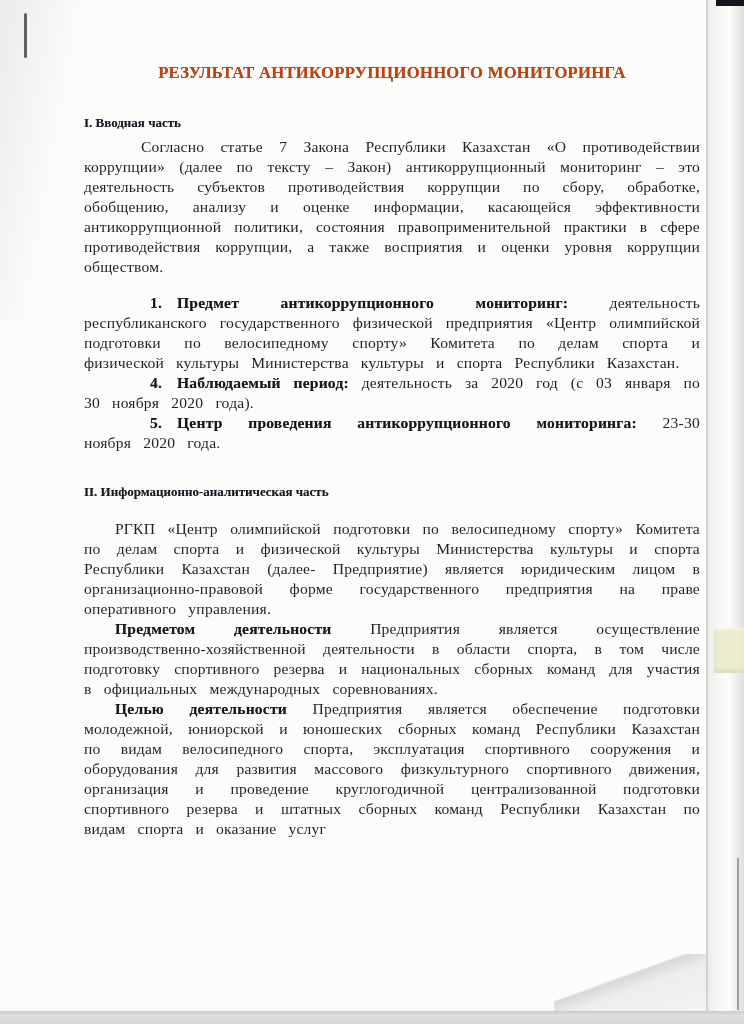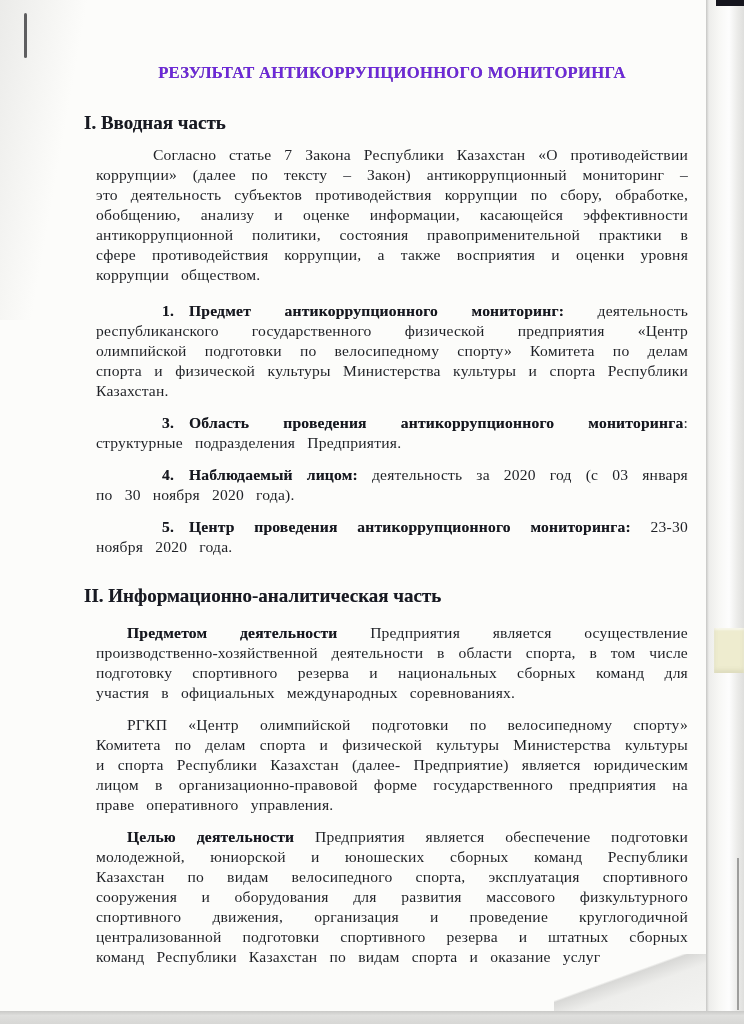--- a/index.html
+++ b/index.html
@@ -19,30 +19,30 @@
     pointer-events:none;
   }
   
   .doc{
     position:absolute;left:84px;top:62px;width:616px;
     color:#1f2126;
     font-size:15.6px;line-height:20px;
   }
   .title{
     text-align:center;font-weight:bold;font-size:16.6px;line-height:22px;
-    letter-spacing:.3px;margin:0 0 29px 0;color:#6d28d9;
+    letter-spacing:.3px;margin:0 0 29px 0;color:#c2410c;
     text-shadow:0 0 .5px rgba(20,22,30,.5);
   }
   .heading{
-    font-weight:bold;font-size:19px;margin:0 0 4px 0;color:#181a22;
+    font-weight:bold;font-size:13px;margin:0 0 4px 0;color:#181a22;
     text-shadow:0 0 .5px rgba(20,22,30,.45);
   }
   .heading.h2{margin-top:29px;margin-bottom:17px;}
   p{
-    margin:12px;text-align:justify;word-spacing:8px;letter-spacing:.2px;
+    margin:0;text-align:justify;word-spacing:8px;letter-spacing:.2px;
   }
   p.intro{text-indent:57px;}
   p.body-par{text-indent:31px;}
   .items{margin-top:16px;}
   p.item{text-indent:33px;}
   b,.lead{
     font-weight:bold;color:#16181f;
     text-shadow:0 0 .5px rgba(16,18,26,.5);
   }
   .num{display:inline-block;width:60px;font-weight:bold;}
@@ -84,28 +84,27 @@
   <div class="paper"></div>
 
   <div class="doc">
     <div class="title">РЕЗУЛЬТАТ АНТИКОРРУПЦИОННОГО МОНИТОРИНГА</div>
 
     <div class="heading">I. Вводная часть</div>
     <p class="intro">Согласно статье 7 Закона Республики Казахстан «О противодействии коррупции» (далее по тексту – Закон) антикоррупционный мониторинг – это деятельность субъектов противодействия коррупции по сбору, обработке, обобщению, анализу и оценке информации, касающейся эффективности антикоррупционной политики, состояния правоприменительной практики в сфере противодействия коррупции, а также восприятия и оценки уровня коррупции обществом.</p>
 
     <div class="items">
       <p class="item"><b class="num">1.</b><b class="lead">Предмет антикоррупционного мониторинг:</b><span> деятельность республиканского государственного физической предприятия «Центр олимпийской подготовки по велосипедному спорту» Комитета по делам спорта и физической культуры Министерства культуры и спорта Республики Казахстан.</span></p>
-      <p class="item"><b class="num">3.</b><b class="lead">Область проведения антикоррупционного мониторинга</b><span>: структурные подразделения Предприятия.</span></p>
-      <p class="item"><b class="num">4.</b><b class="lead">Наблюдаемый лицом:</b><span> деятельность за 2020 год (с 03 января по 30 ноября 2020 года).</span></p>
+      <p class="item"><b class="num">4.</b><b class="lead">Наблюдаемый период:</b><span> деятельность за 2020 год (с 03 января по 30 ноября 2020 года).</span></p>
       <p class="item"><b class="num">5.</b><b class="lead">Центр проведения антикоррупционного мониторинга:</b><span> 23-30 ноября 2020 года.</span></p>
     </div>
 
     <div class="heading h2">II. Информационно-аналитическая часть</div>
+    <p class="body-par">РГКП «Центр олимпийской подготовки по велосипедному спорту» Комитета по делам спорта и физической культуры Министерства культуры и спорта Республики Казахстан (далее- Предприятие) является юридическим лицом в организационно-правовой форме государственного предприятия на праве оперативного управления.</p>
     <p class="body-par"><b class="lead">Предметом деятельности</b><span> Предприятия является осуществление производственно-хозяйственной деятельности в области спорта, в том числе подготовку спортивного резерва и национальных сборных команд для участия в официальных международных соревнованиях.</span></p>
-    <p class="body-par">РГКП «Центр олимпийской подготовки по велосипедному спорту» Комитета по делам спорта и физической культуры Министерства культуры и спорта Республики Казахстан (далее- Предприятие) является юридическим лицом в организационно-правовой форме государственного предприятия на праве оперативного управления.</p>
     <p class="body-par"><b class="lead">Целью деятельности</b><span> Предприятия является обеспечение подготовки молодежной, юниорской и юношеских сборных команд Республики Казахстан по видам велосипедного спорта, эксплуатация спортивного сооружения и оборудования для развития массового физкультурного спортивного движения, организация и проведение круглогодичной централизованной подготовки спортивного резерва и штатных сборных команд Республики Казахстан по видам спорта и оказание услуг</span></p>
   </div>
 
   <div class="corner-fold"></div>
   <div class="edge-strip"></div>
   <div class="edge-bar-top"></div>
   <div class="sticky-tab"></div>
   <div class="edge-dark-line"></div>
   <div class="bottom-band"></div>
   <div class="mark-topleft"></div>

